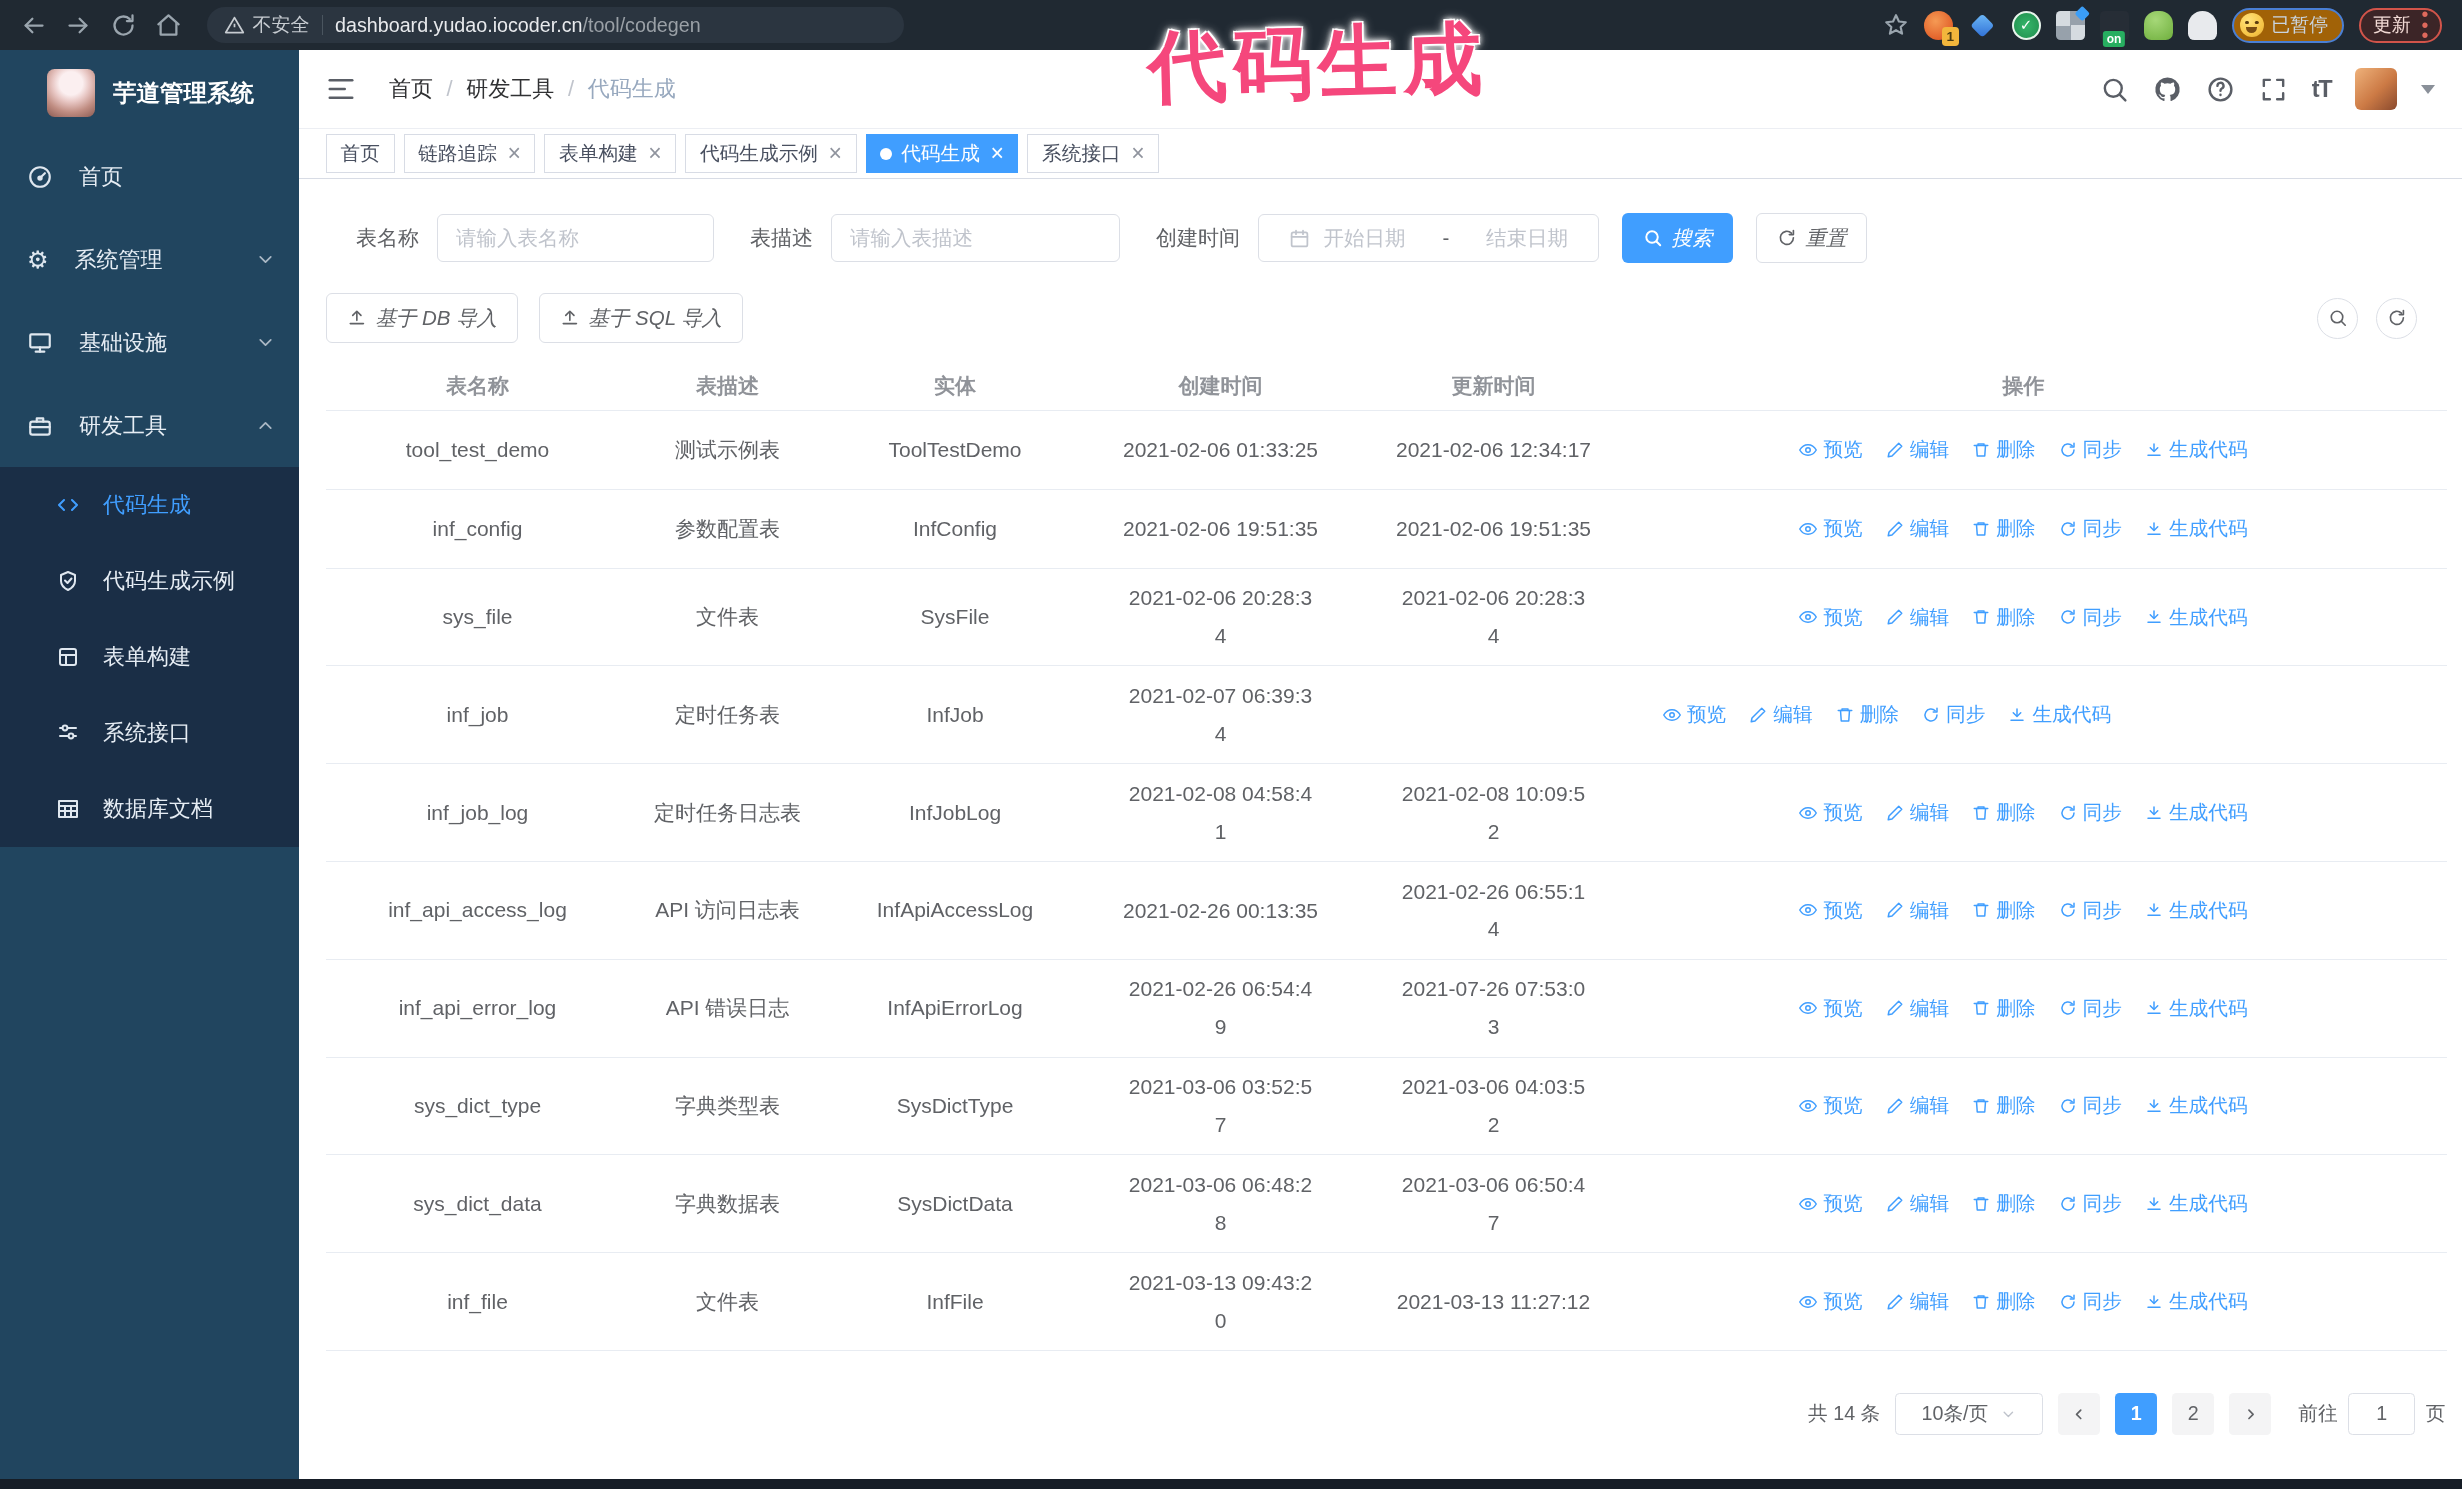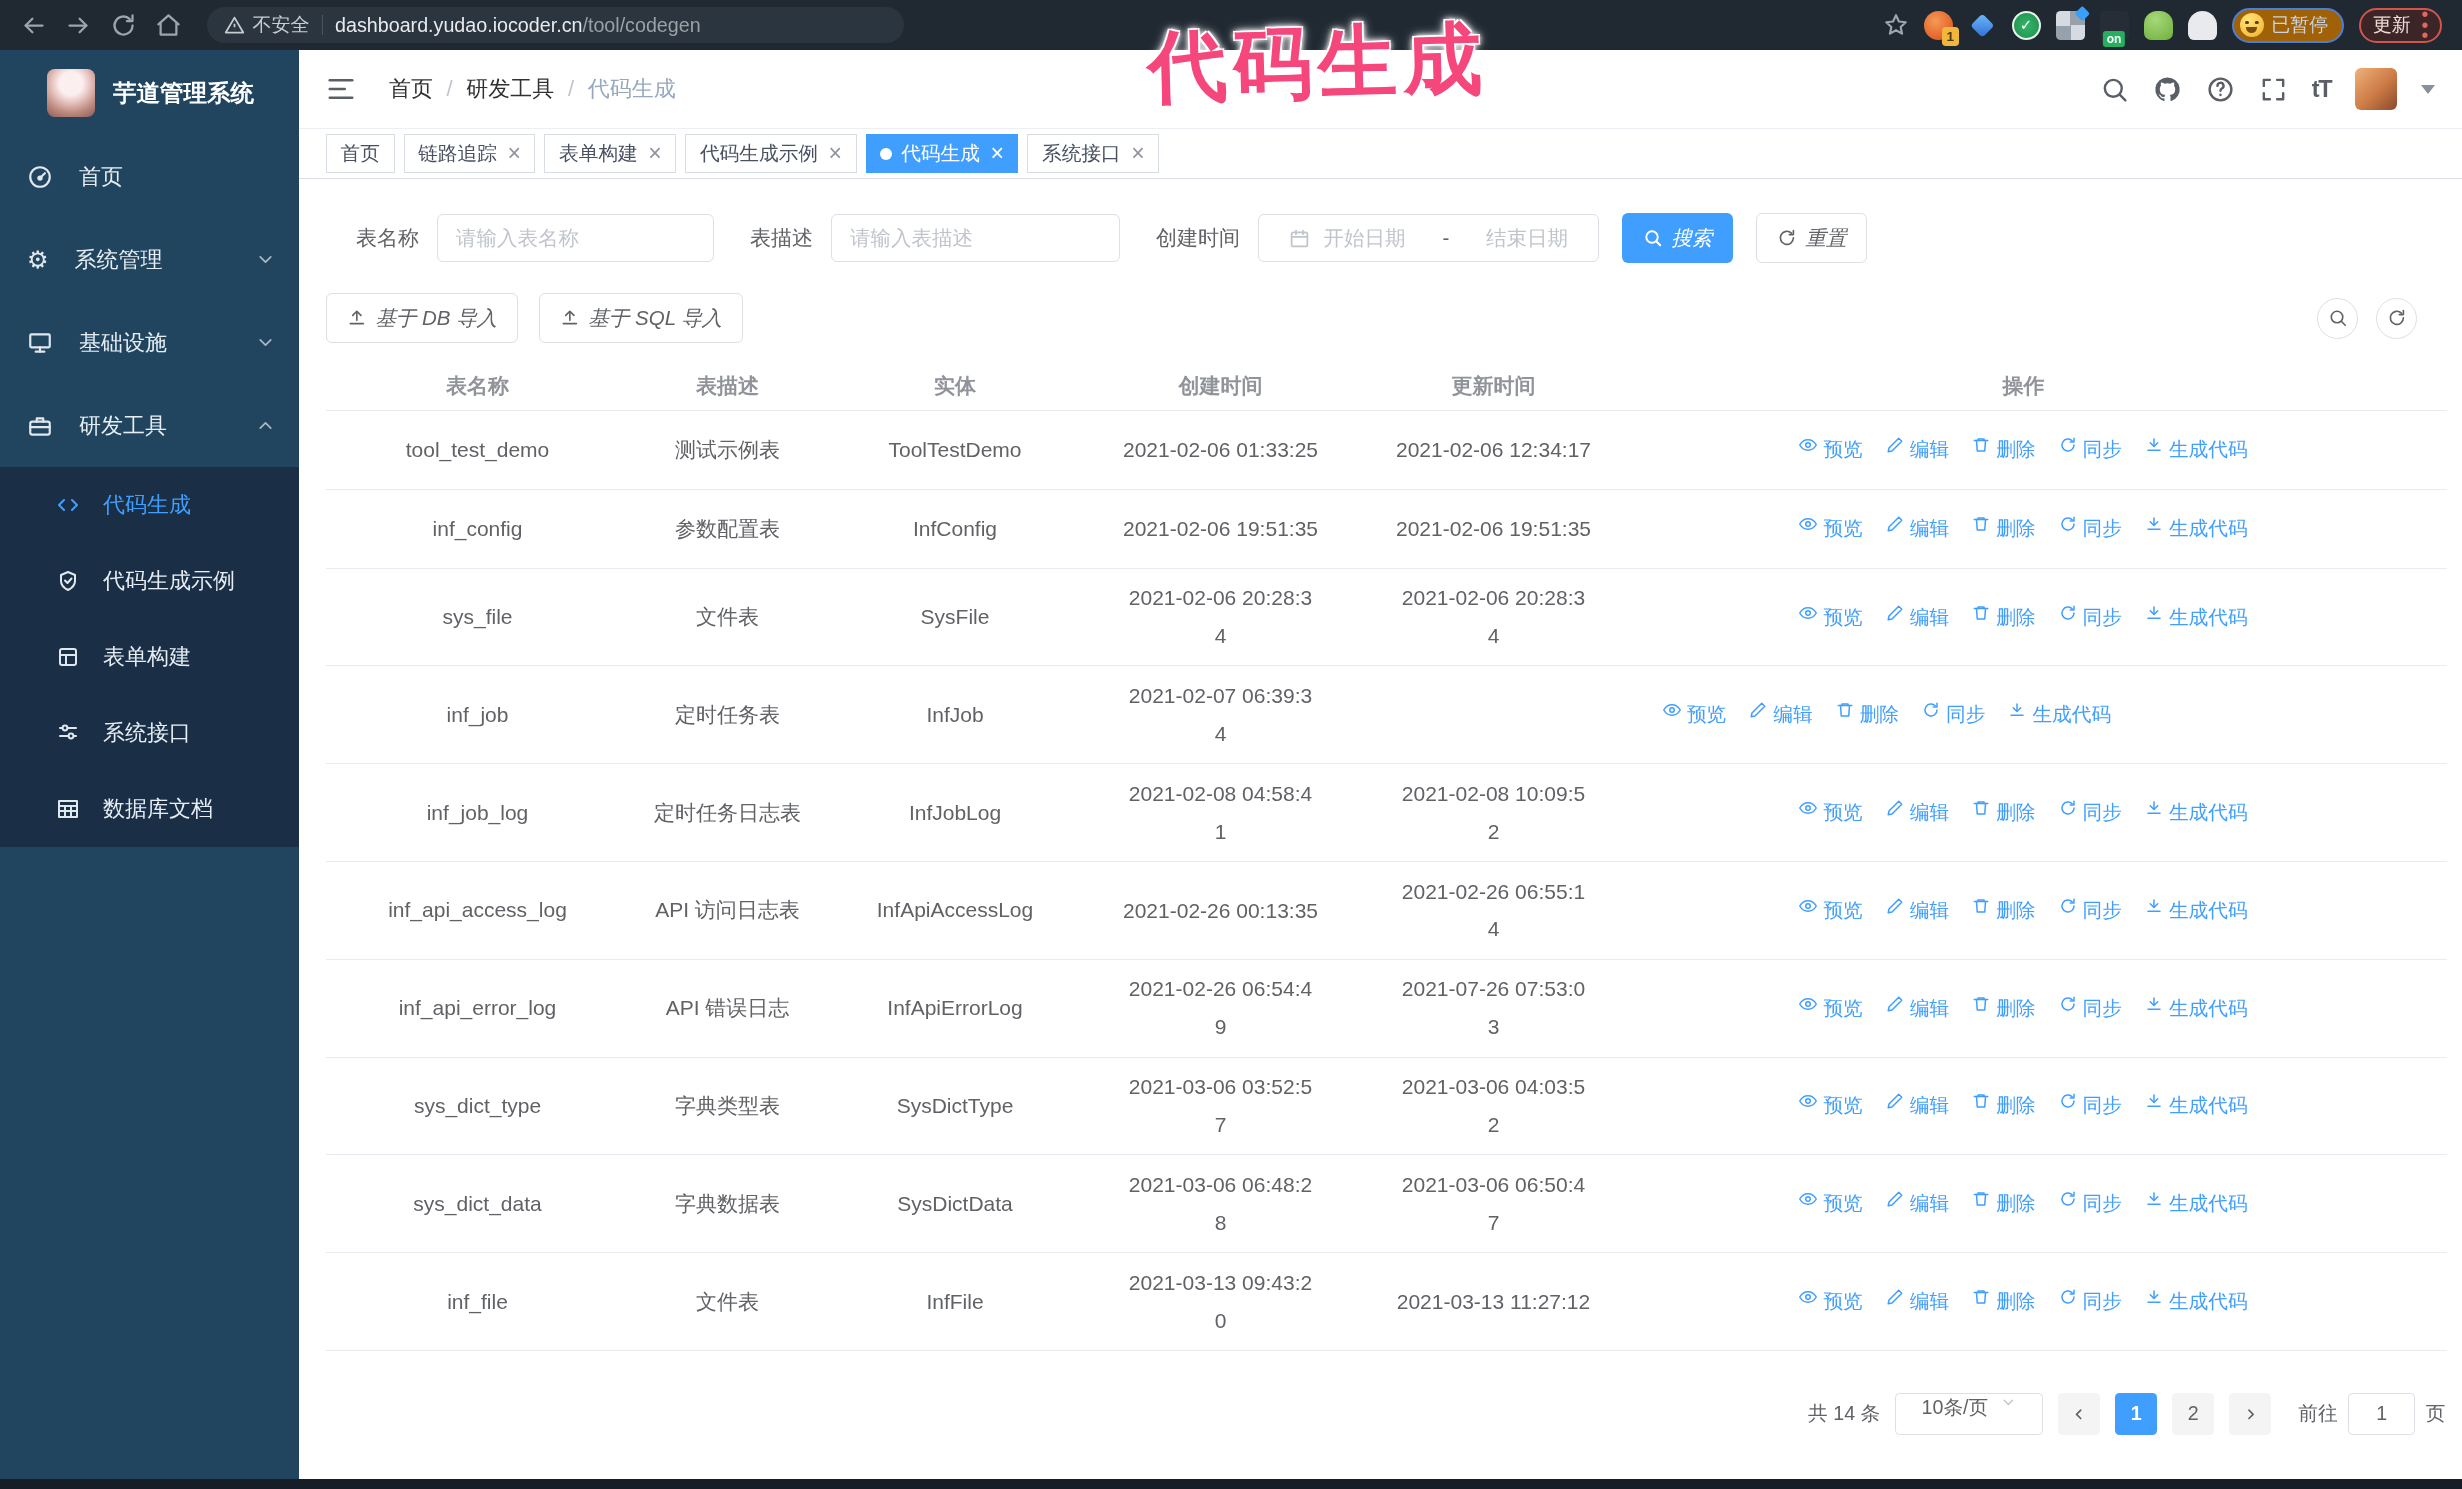--- a/index.html
+++ b/index.html
@@ -102,25 +102,25 @@
   .cbtn .ic { width:19.7px; height:19.7px; }
 
   .table { margin-top:19.7px; }
   .t-head { display:flex; align-items:center; height:48px; font-weight:bold; color:#909399; font-size:21px; border-bottom:1.5px solid #e8ecf2; }
   .t-row { display:flex; align-items:center; min-height:79px; border-bottom:1.5px solid #e8ecf2; font-size:21px; color:#606266; padding:10.6px 0; }
   .tc { text-align:center; }
   .c1{width:303px;} .c2{width:197px;} .c3{width:258px;} .c4{width:273px;} .c5{width:273px;}
   .c6{flex:1; padding-right:30px;}
   .date { white-space:pre-line; line-height:1.8; }
   .actions { display:flex; justify-content:center; align-items:center; gap:23px; color:#409eff; font-size:19.7px; }
-  .action { display:flex; align-items:flex-start; gap:6px; cursor:pointer; white-space:nowrap; }
+  .action { display:flex; align-items:center; gap:6px; cursor:pointer; white-space:nowrap; }
   .action .ic { width:18px; height:18px; }
 
   .pager { margin-top:42px; display:flex; align-items:center; justify-content:flex-end; gap:15px; font-size:19.7px; color:#606266; padding-right:1.5px; }
-  .psel { width:148px; height:42px; border:1.5px solid #dcdfe6; border-radius:4.5px; display:flex; align-items:flex-start; justify-content:center; gap:12px; cursor:pointer; background:#fff; }
+  .psel { width:148px; height:42px; border:1.5px solid #dcdfe6; border-radius:4.5px; display:flex; align-items:center; justify-content:center; gap:12px; cursor:pointer; background:#fff; }
   .psel .ic { width:16.7px; height:16.7px; color:#c0c4cc; }
   .pbtn { min-width:42px; height:42px; background:#f4f4f5; border-radius:4.5px; display:flex; align-items:center; justify-content:center; color:#606266; cursor:pointer; padding:0 7.6px; }
   .pbtn .ic { width:16.7px; height:16.7px; }
   .pbtn.active { background:#409eff; color:#fff; font-weight:bold; }
   .goto-input { width:67px; height:42px; border:1.5px solid #dcdfe6; border-radius:4.5px; text-align:center; font-size:19.7px; color:#606266; outline:none; font-family:inherit; }
   .pgap { margin-left:12px; display:flex; align-items:center; gap:10.6px; }
 
   .bottom-strip { height:10.6px; background:#161d26; }
 </style>
 </head>

